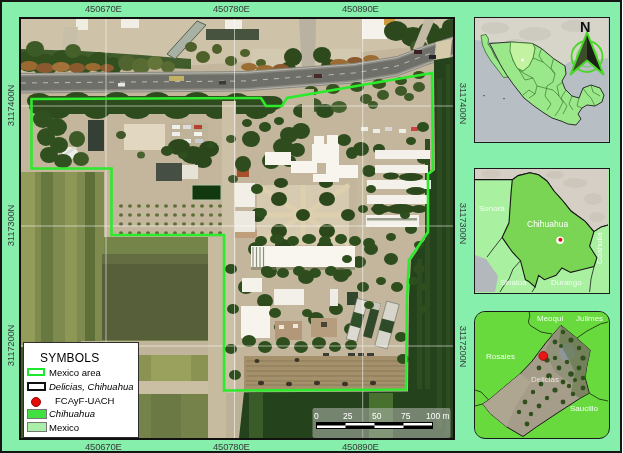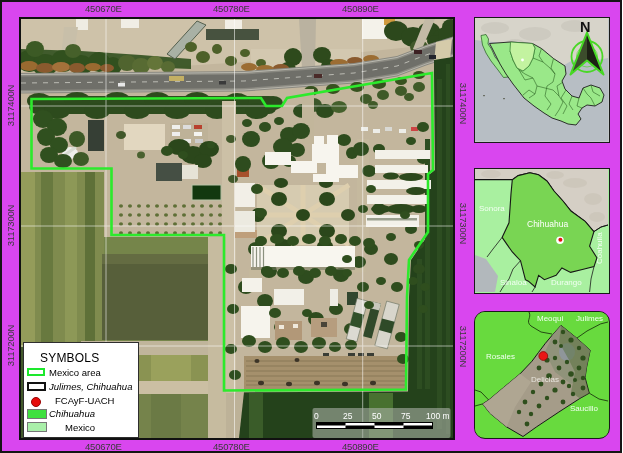--- a/index.html
+++ b/index.html
@@ -1,17 +1,17 @@
 <!DOCTYPE html>
 <html><head>
 <meta charset="utf-8">
 <style>
   html,body{margin:0;padding:0;}
   body{width:623px;height:453px;background:#fff;font-family:"Liberation Sans",sans-serif;overflow:hidden;}
-  .page{position:absolute;left:0;top:0;width:622px;height:453px;background:#d946ef;border:2px solid #151515;box-sizing:border-box;}
+  .page{position:absolute;left:0;top:0;width:622px;height:453px;background:#86efac;border:2px solid #151515;box-sizing:border-box;}
   .lbl{position:absolute;font-size:9.5px;color:#3a3a3a;white-space:nowrap;letter-spacing:-0.2px;}
   .vlblL{transform:rotate(-90deg);transform-origin:center;}
   .vlblR{transform:rotate(90deg);transform-origin:center;}
   .inset{position:absolute;left:472px;width:136px;border:1.5px solid #1a1a1a;box-sizing:border-box;overflow:hidden;}
   .leg{position:absolute;font-size:9.5px;color:#000;white-space:nowrap;}
 </style>
 </head>
 <body>
 <div class="page">
 
@@ -593,33 +593,33 @@
 <div style="position:absolute;left:21px;top:340px;width:116px;height:96px;background:#fff;border:1px solid #2e2e2e;box-sizing:border-box;z-index:5;">
 
   <div style="position:absolute;left:16px;top:8px;font-size:12px;font-weight:normal;color:#000;letter-spacing:0.2px;">SYMBOLS</div>
 
   <div style="position:absolute;left:3px;top:25px;width:14px;height:4px;border:2.5px solid #1de82d;background:#fff;"></div>
 
   <div class="leg" style="left:25px;top:24px;">Mexico area</div>
 
   <div style="position:absolute;left:3px;top:39px;width:15px;height:5px;border:2px solid #111;background:#fff;"></div>
 
-  <div class="leg" style="left:25px;top:38px;font-style:italic;">Julimes, Chihuahua</div>
+  <div class="leg" style="left:25px;top:38px;font-style:italic;">Delicias, Chihuahua</div>
 
   <div style="position:absolute;left:7px;top:54px;width:8px;height:8px;border-radius:50%;background:#e60b0b;border:1px solid #990404;"></div>
 
   <div class="leg" style="left:31px;top:52px;">FCAyF-UACH</div>
 
   <div style="position:absolute;left:3px;top:66px;width:20px;height:10px;border:1px solid #777;background:#3fe03f;box-sizing:border-box;"></div>
 
   <div class="leg" style="left:25px;top:65px;font-style:italic;">Chihuahua</div>
 
   <div style="position:absolute;left:3px;top:79px;width:20px;height:10px;border:1px solid #777;background:#a9efa9;box-sizing:border-box;"></div>
 
-  <div class="leg" style="left:41px;top:79px;">Mexico</div>
+  <div class="leg" style="left:25px;top:79px;">Mexico</div>
 </div>
 
 <div class="inset" style="top:15px;height:126px;background:#c2c7c9;">
 <svg width="133" height="123" viewBox="0 0 133 123" xmlns="http://www.w3.org/2000/svg">
 
   <rect width="133" height="123" fill="#b7bec4"></rect>
 
   <path d="M0,0 H133 V40 L112,44 L98,42 L84,50 L72,44 L56,33 L36,26 L18,24 L0,22 Z" fill="#d7d4ca"></path>
   <g fill="#cbc8be" opacity="0.8">
     <ellipse cx="20" cy="10" rx="14" ry="6"></ellipse>

